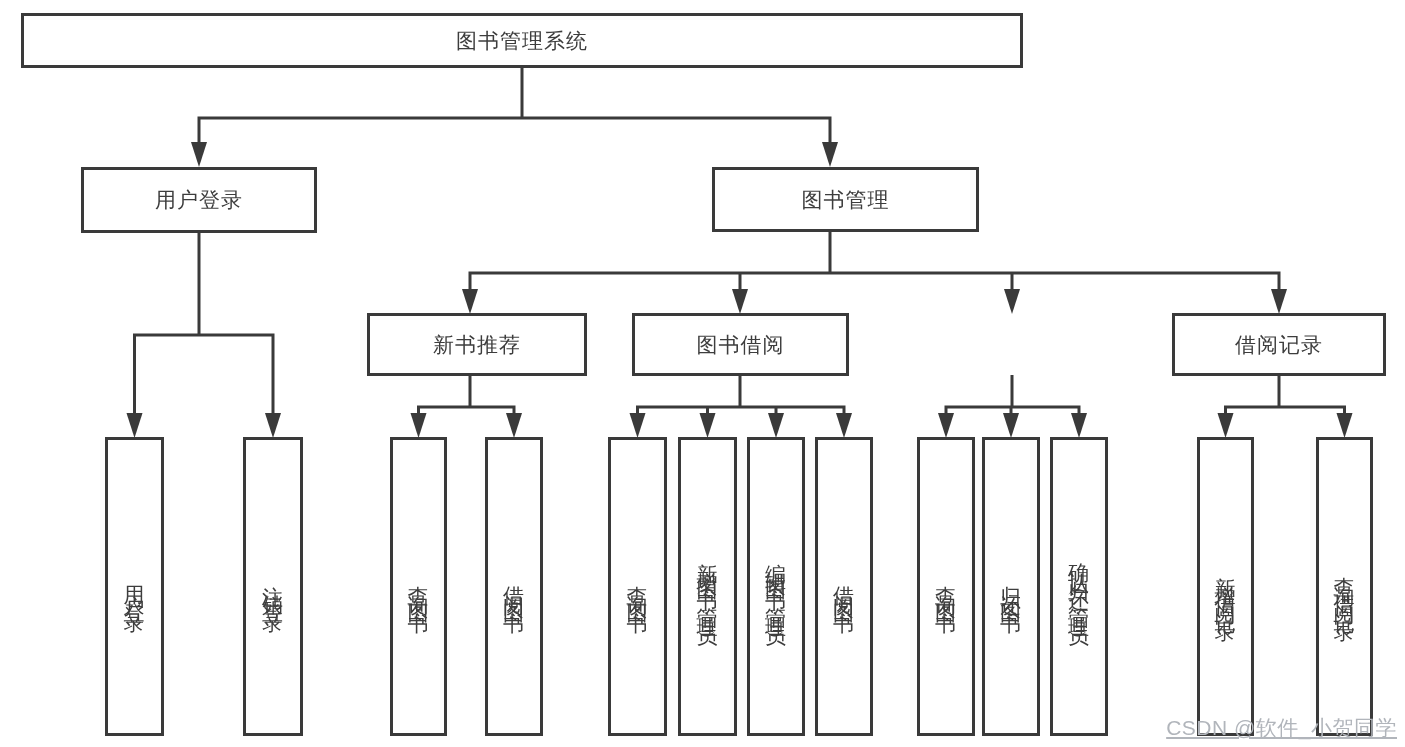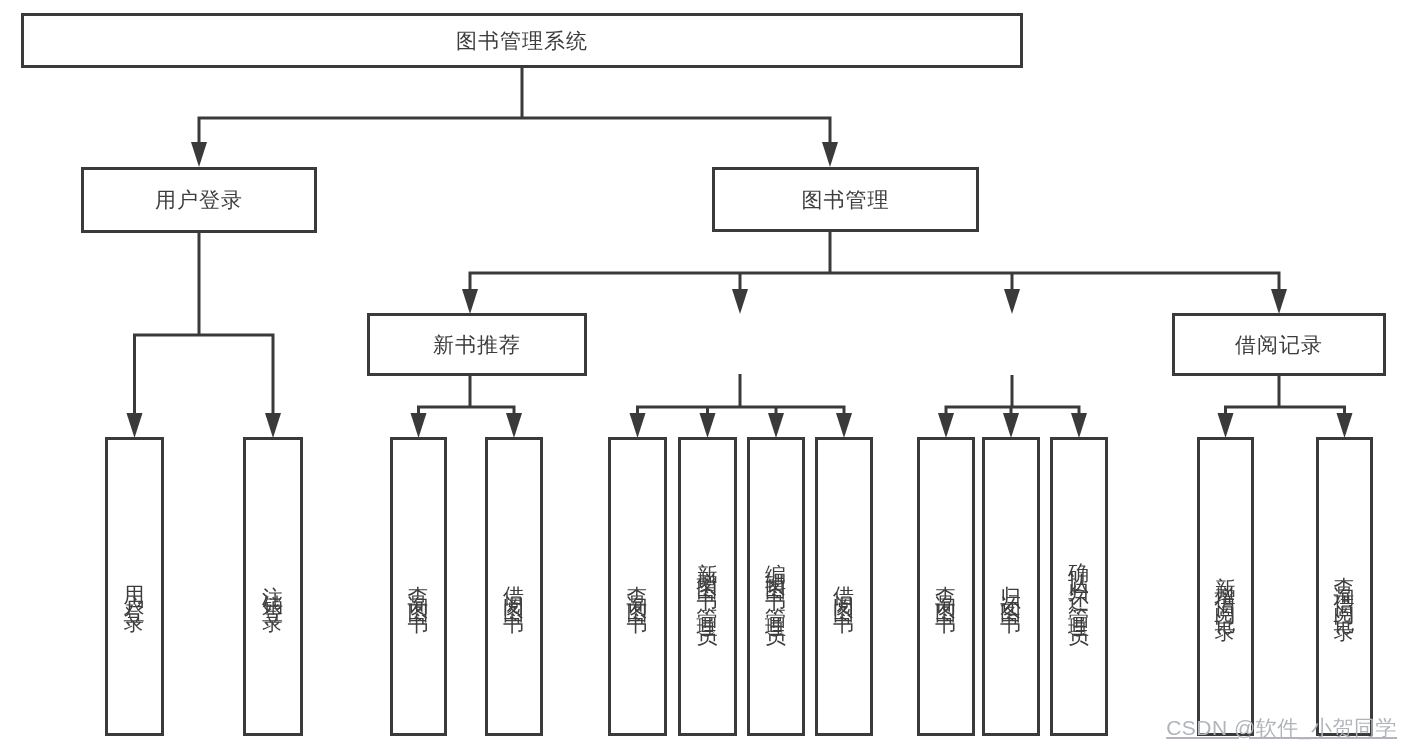--- a/index.html
+++ b/index.html
@@ -126,20 +126,23 @@
   <div class="box h n-login">
     <span>用户登录</span>
   </div>
   <div class="box h n-mgmt">
     <span>图书管理</span>
   </div>
 
   <div class="box h n-newbk">
     <span>新书推荐</span>
   </div>
+  <div class="box h n-borrow">
+    <span>图书借阅</span>
+  </div>
   <div class="box h n-record">
     <span>借阅记录</span>
   </div>
 
   <div class="box v lf l-1">
     <span>用户登录</span>
   </div>
   <div class="box v lf l-2">
     <span>注销登录</span>
   </div>

